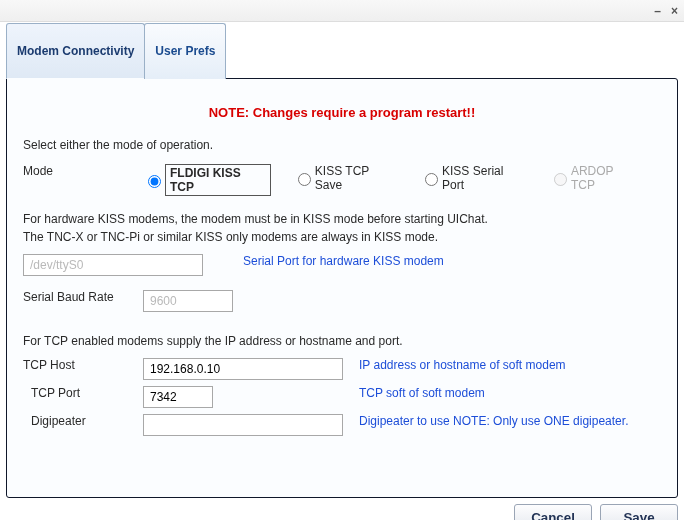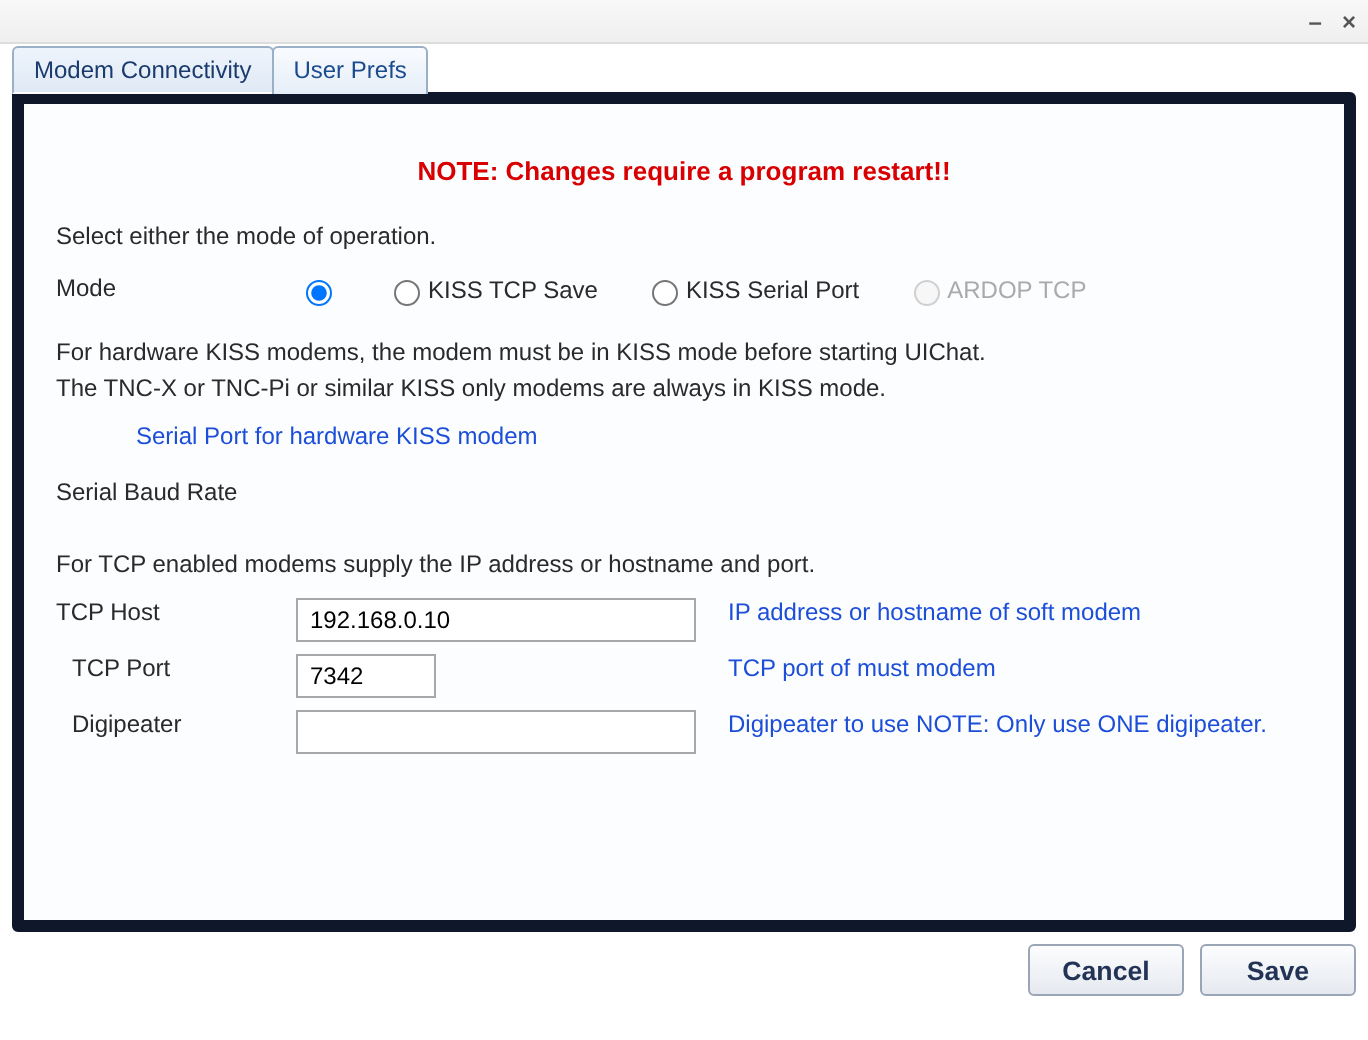--- a/index.html
+++ b/index.html
@@ -27,38 +27,38 @@
   .client {
     padding: 0 6px 6px 6px;
   }
   .tabs {
     display: flex;
     position: relative;
     top: 1px;
     z-index: 2;
   }
   .tab {
-    padding: 4px 10px;
+    padding: 20px 10px;
     border: 1px solid #9ab0c7;
     border-bottom: none;
     border-radius: 3px 3px 0 0;
     background: linear-gradient(#f9fbfe,#e5eef8);
     margin-right: -1px;
-    font-weight: normal;
+    font-weight: bold;
     color: #1b4b8f;
     cursor: default;
     text-align: center;
   }
   .tab.active {
     color: #1b3b6f;
     background: linear-gradient(#eef4fc,#dfe9f5);
     border-bottom: 1px solid #fbfdff;
   }
   .panel {
-    border: 6px solid #0f172a;
+    border: 1px solid #0f172a;
     border-radius: 0 3px 3px 3px;
     background: #fbfdff;
     padding: 18px 16px 14px 16px;
     min-height: 420px;
     position: relative;
     z-index: 1;
   }
   .note {
     text-align: center;
     color: #d80000;
@@ -127,20 +127,21 @@
 
   <div class="panel">
     <div class="note">NOTE: Changes require a program restart!!</div>
 
     <div>Select either the mode of operation.</div>
 
     <div class="row radio-row">
       <div class="lab">Mode</div>
       <label class="opt">
         <input type="radio" name="mode" checked="" style="">
+        <span class="sel-box">FLDIGI KISS TCP</span>
       </label>
       <label class="opt">
         <input type="radio" name="mode" style="">
         <span>KISS TCP Save</span>
       </label>
       <label class="opt">
         <input type="radio" name="mode" style="">
         <span>KISS Serial Port</span>
       </label>
       <label class="opt disabled">
@@ -148,39 +149,41 @@
         <span>ARDOP TCP</span>
       </label>
     </div>
 
     <div class="para">
       <div>For hardware KISS modems, the modem must be in KISS mode before starting UIChat.</div>
       <div>The TNC-X or TNC-Pi or similar KISS only modems are always in KISS mode.</div>
     </div>
 
     <div class="row">
+      <input class="txt dis" style="width: 180px;" readonly="" value="/dev/ttyS0">
       <div class="hint" style="margin-left:40px">Serial Port for hardware KISS modem</div>
     </div>
 
     <div class="row" style="margin-top:14px">
       <div class="lab">Serial Baud Rate</div>
+      <input class="txt dis" style="width: 90px;" readonly="" value="9600">
     </div>
 
     <div class="para sect">For TCP enabled modems supply the IP address or hostname and port.</div>
 
     <div class="row">
       <div class="lab">TCP Host</div>
       <input class="txt" style="width: 200px;" value="192.168.0.10">
       <div class="hint">IP address or hostname of soft modem</div>
     </div>
 
     <div class="row">
       <div class="lab" style="padding-left:8px; width:120px; flex:0 0 120px;">TCP Port</div>
       <input class="txt" style="width: 70px;" value="7342">
-      <div class="hint" style="margin-left:146px">TCP port of must modem</div>
+      <div class="hint" style="margin-left:146px">TCP soft of soft modem</div>
     </div>
 
     <div class="row">
       <div class="lab" style="padding-left:8px; width:120px; flex:0 0 120px;">Digipeater</div>
       <input class="txt" style="width: 200px;" value="">
       <div class="hint">Digipeater to use NOTE: Only use ONE digipeater.</div>
     </div>
   </div>
 
   <div class="btnbar">

